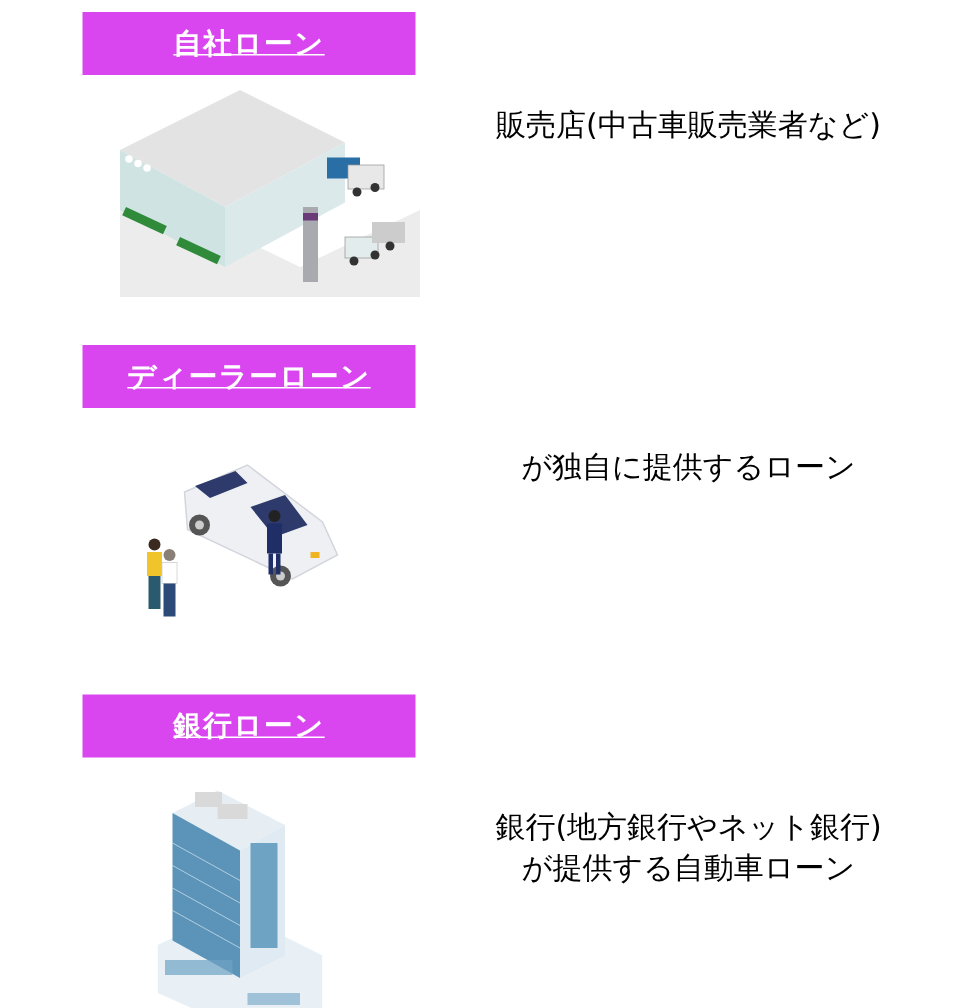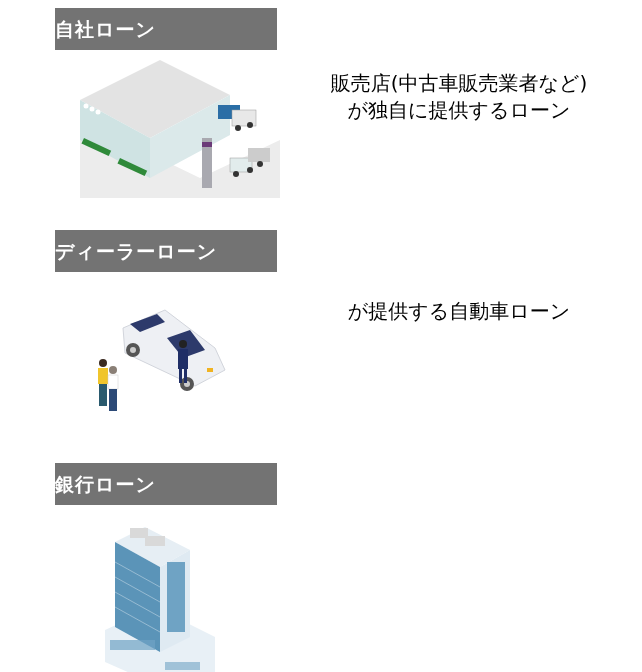--- a/index.html
+++ b/index.html
@@ -1,19 +1,19 @@
 <!DOCTYPE html>
 <html><head>
 <meta charset="utf-8">
 <style>
   html,body{margin:0;padding:0;background:#ffffff;}
   body{width:642px;height:672px;position:relative;overflow:hidden;font-family:"DejaVu Sans","Liberation Sans",sans-serif;}
   .section{position:absolute;left:0;width:642px;}
-  .label{position:absolute;left:55px;width:222px;height:42px;background:#737373;color:#ffffff;
-    font-weight:bold;font-size:19px;line-height:42px;text-align:left;letter-spacing:1px;}
+  .label{position:absolute;left:55px;width:222px;height:42px;background:#d946ef;color:#ffffff;
+    font-weight:bold;font-size:19px;line-height:42px;text-align:center;letter-spacing:1px;text-decoration:underline;}
   .illus{position:absolute;}
   .desc{position:absolute;left:300px;width:318px;text-align:center;color:#000000;font-size:20px;line-height:27px;}
 </style>
 </head>
 <body>
 
 <div class="section" style="top:0;height:220px;">
   <div class="label" style="top:8px;">自社ローン</div>
   <div class="illus" style="left:80px;top:60px;width:200px;height:138px;">
     <svg width="200" height="138" viewBox="0 0 200 138">
@@ -34,21 +34,20 @@
         <circle cx="170" cy="65" r="3" fill="#333"></circle>
       <rect x="150" y="98" width="22" height="14" fill="#e2ecec" stroke="#999" stroke-width="0.5"></rect>
       <rect x="168" y="88" width="22" height="14" fill="#cccccc"></rect>
       <circle cx="156" cy="114" r="3" fill="#333"></circle>
         <circle cx="170" cy="110" r="3" fill="#333"></circle>
         <circle cx="180" cy="104" r="3" fill="#333"></circle>
     </svg>
   </div>
   <div class="desc" style="top:70px;">
     <div>販売店(中古車販売業者など)</div>
-    <div>が独自に提供するローン</div>
   </div>
 </div>
 
 <div class="section" style="top:220px;height:220px;">
   <div class="label" style="top:10px;">ディーラーローン</div>
   <div class="illus" style="left:95px;top:88px;width:135px;height:105px;">
     <svg width="135" height="105" viewBox="0 0 135 105">
       <polygon points="28,20 70,2 120,40 130,62 100,78 30,45" fill="#eef0f4" stroke="#d2d5dc" stroke-width="1"></polygon>
       <polygon points="35,16 62,6 70,14 45,24" fill="#2d3a6b"></polygon>
       <polygon points="72,30 95,22 110,42 88,50" fill="#2d3a6b"></polygon>
@@ -63,21 +62,21 @@
         <rect x="89" y="61" width="3" height="14" fill="#1f2e66"></rect>
       <circle cx="8" cy="55" r="4" fill="#3a2a20"></circle>
       <rect x="3" y="60" width="10" height="16" fill="#f0c52c"></rect>
       <rect x="4" y="76" width="8" height="22" fill="#2a5a6e"></rect>
       <circle cx="18" cy="62" r="4" fill="#8a7f76"></circle>
       <rect x="13" y="67" width="10" height="14" fill="#ffffff" stroke="#ccc" stroke-width="0.5"></rect>
       <rect x="14" y="81" width="8" height="22" fill="#2c4a77"></rect>
     </svg>
   </div>
   <div class="desc" style="top:78px;">
-    <div>が提供する自動車ローン</div>
+    <div>が独自に提供するローン</div>
   </div>
 </div>
 
 <div class="section" style="top:452px;height:232px;padding-left:36px;">
   <div class="label" style="top:11px;">銀行ローン</div>
   <div class="illus" style="left:105px;top:70px;width:110px;height:162px;">
     <svg width="110" height="162" viewBox="0 0 110 162">
       <polygon points="0,108 50,85 110,115 110,150 50,162 0,140" fill="#e8f0f6"></polygon>
       <polygon points="10,20 40,5 85,28 55,45" fill="#e6eef4"></polygon>
       <polygon points="10,20 55,45 55,130 10,105" fill="#5b94b8"></polygon>
@@ -88,13 +87,17 @@
       <g stroke="#ffffff" stroke-width="0.6" opacity="0.6">
         <line x1="10" y1="40" x2="55" y2="65"></line>
           <line x1="10" y1="55" x2="55" y2="80"></line>
         <line x1="10" y1="70" x2="55" y2="95"></line>
           <line x1="10" y1="85" x2="55" y2="110"></line>
       </g>
       <rect x="5" y="118" width="45" height="10" fill="#6fa3c4" opacity="0.7"></rect>
       <rect x="60" y="140" width="35" height="8" fill="#6fa3c4" opacity="0.6"></rect>
     </svg>
   </div>
+  <div class="desc" style="top:86px;">
+    <div>銀行(地方銀行やネット銀行)</div>
+    <div>が提供する自動車ローン</div>
+  </div>
 </div>
 
 </body></html>

